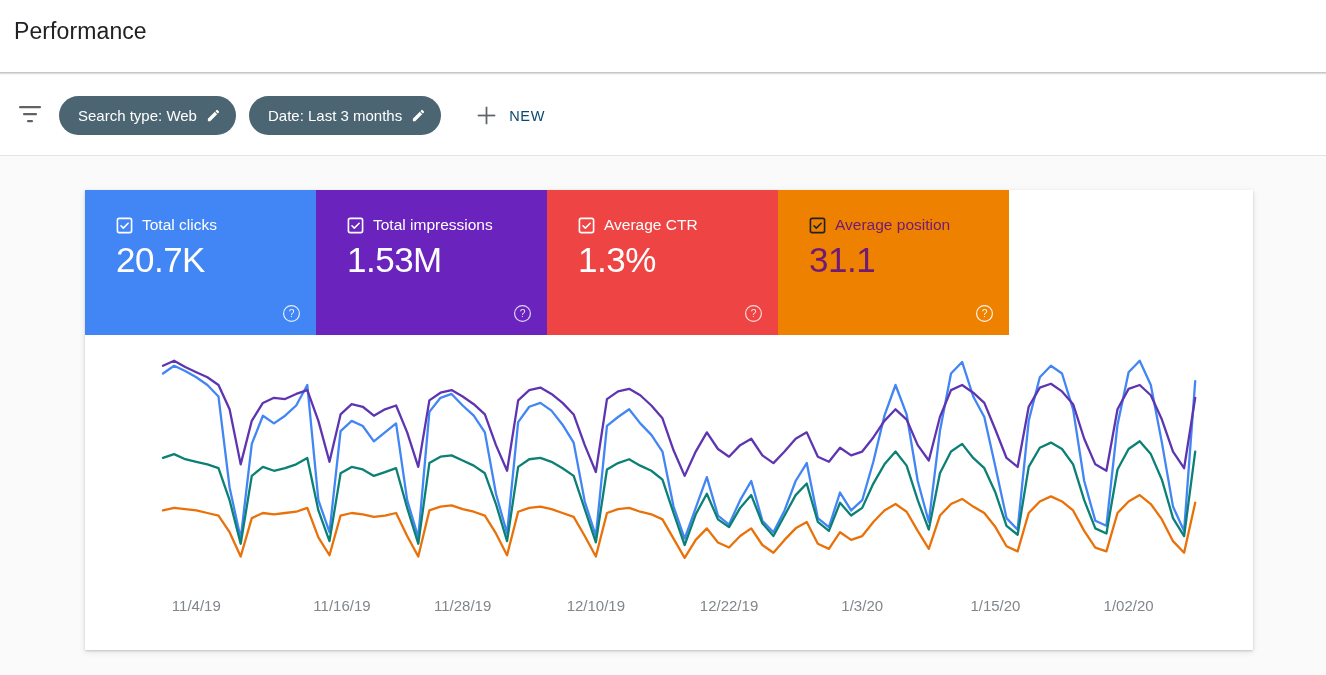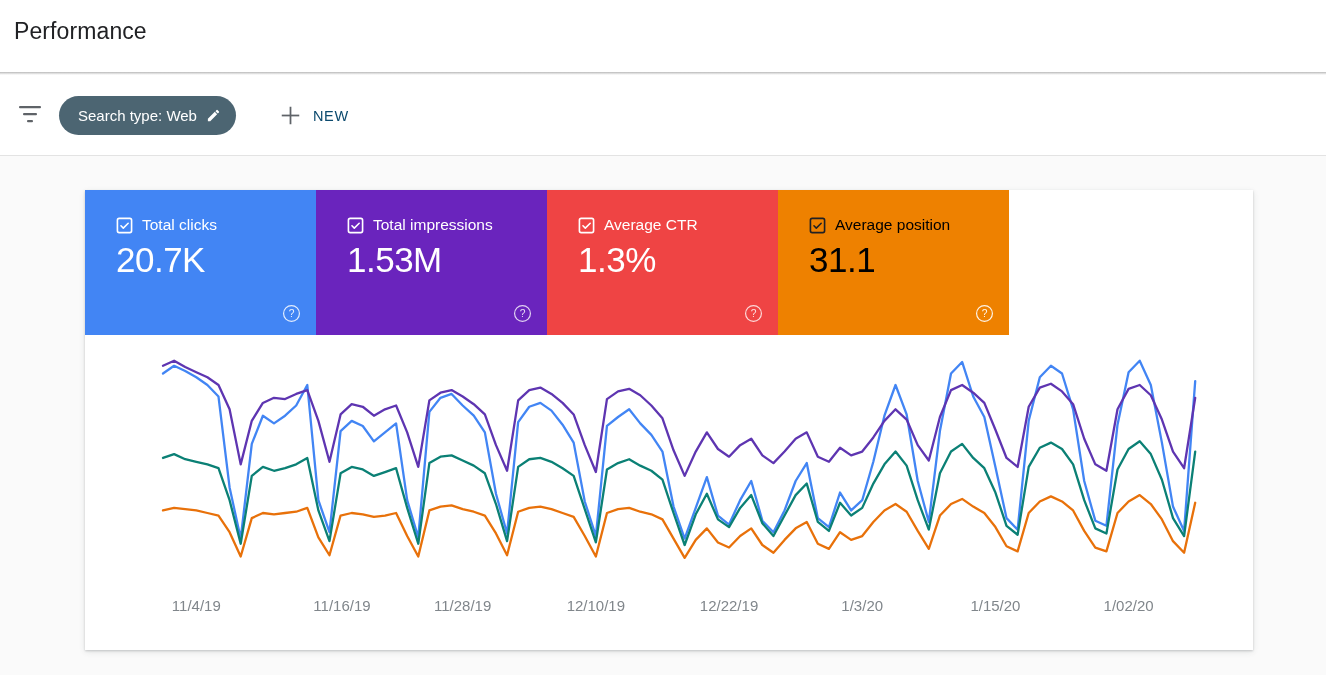--- a/index.html
+++ b/index.html
@@ -29,21 +29,21 @@
 
   
   .filterbar {
     position: absolute; left: 0; top: 75px; width: 1326px; height: 81px;
     background: #ffffff; border-bottom: 1px solid #e3e3e3;
   }
   .filter-icon {
     position: absolute; left: 18px; top: 104px;
     width: 24px; height: 20px;
   }
-  .chips { position: absolute; left: 59px; top: 96px; display: flex; align-items: center; gap: 22px; }
+  .chips { position: absolute; left: 59px; top: 96px; display: flex; align-items: center; gap: 13px; }
   .chip {
     display: inline-flex; align-items: center; gap: 9px;
     height: 39px; padding: 0 15px 0 19px;
     background: #4c6572; border-radius: 20px;
     color: #ffffff; font-size: 15px; white-space: nowrap;
     cursor: pointer;
   }
   .chip-label { color: #ffffff; font-size: 15px; }
   .pencil { width: 15px; height: 15px; display: block; }
   .new-btn {
@@ -76,21 +76,21 @@
   .card-title { font-size: 15.5px; font-weight: 400; white-space: nowrap; }
   .card-value {
     margin-top: 7px; font-size: 35px; font-weight: 400;
     letter-spacing: -0.5px; line-height: 1.08;
   }
   .card-help {
     position: absolute; right: 15px; bottom: 12px;
     width: 19px; height: 19px;
   }
   .card-light .card-title, .card-light .card-value { color: #ffffff; }
-  .card-dark .card-title, .card-dark .card-value { color: #000000; }
+  .card-dark .card-title, .card-dark .card-value { color: #701a75; }
 
   
   .chart-area { position: absolute; left: 0; top: 145px; width: 1168px; height: 315px; }
   .chart-svg { display: block; width: 1168px; height: 260px; }
   .xaxis { position: absolute; left: 0; top: 262px; width: 1168px; height: 30px; }
   .xtick {
     position: absolute; transform: translateX(-50%);
     font-size: 15px; color: #80868b; white-space: nowrap;
   }
 </style>
@@ -117,20 +117,28 @@
   <div class="chips">
     <div class="chip">
       <span class="chip-label">Search type: Web</span>
       <span>
         <svg class="pencil" viewBox="0 0 24 24">
           <path fill="#ffffff" d="M3 17.25V21h3.75L17.81 9.94l-3.75-3.75L3 17.25zM20.71 7.04a1 1 0 0 0 0-1.41l-2.34-2.34a1 1 0 0 0-1.41 0l-1.83 1.83 3.75 3.75 1.83-1.83z"></path>
         </svg>
       </span>
     </div>
 
+    <div class="chip">
+      <span class="chip-label">Date: Last 3 months</span>
+      <span>
+        <svg class="pencil" viewBox="0 0 24 24">
+          <path fill="#ffffff" d="M3 17.25V21h3.75L17.81 9.94l-3.75-3.75L3 17.25zM20.71 7.04a1 1 0 0 0 0-1.41l-2.34-2.34a1 1 0 0 0-1.41 0l-1.83 1.83 3.75 3.75 1.83-1.83z"></path>
+        </svg>
+      </span>
+    </div>
 
     <div class="new-btn">
       <span>
         <svg class="plus-icon" viewBox="0 0 24 24">
           <rect x="11" y="2" width="2" height="20" fill="#5f6368"></rect>
           <rect x="2" y="11" width="20" height="2" fill="#5f6368"></rect>
         </svg>
       </span>
       <span class="new-label">NEW</span>
     </div>

